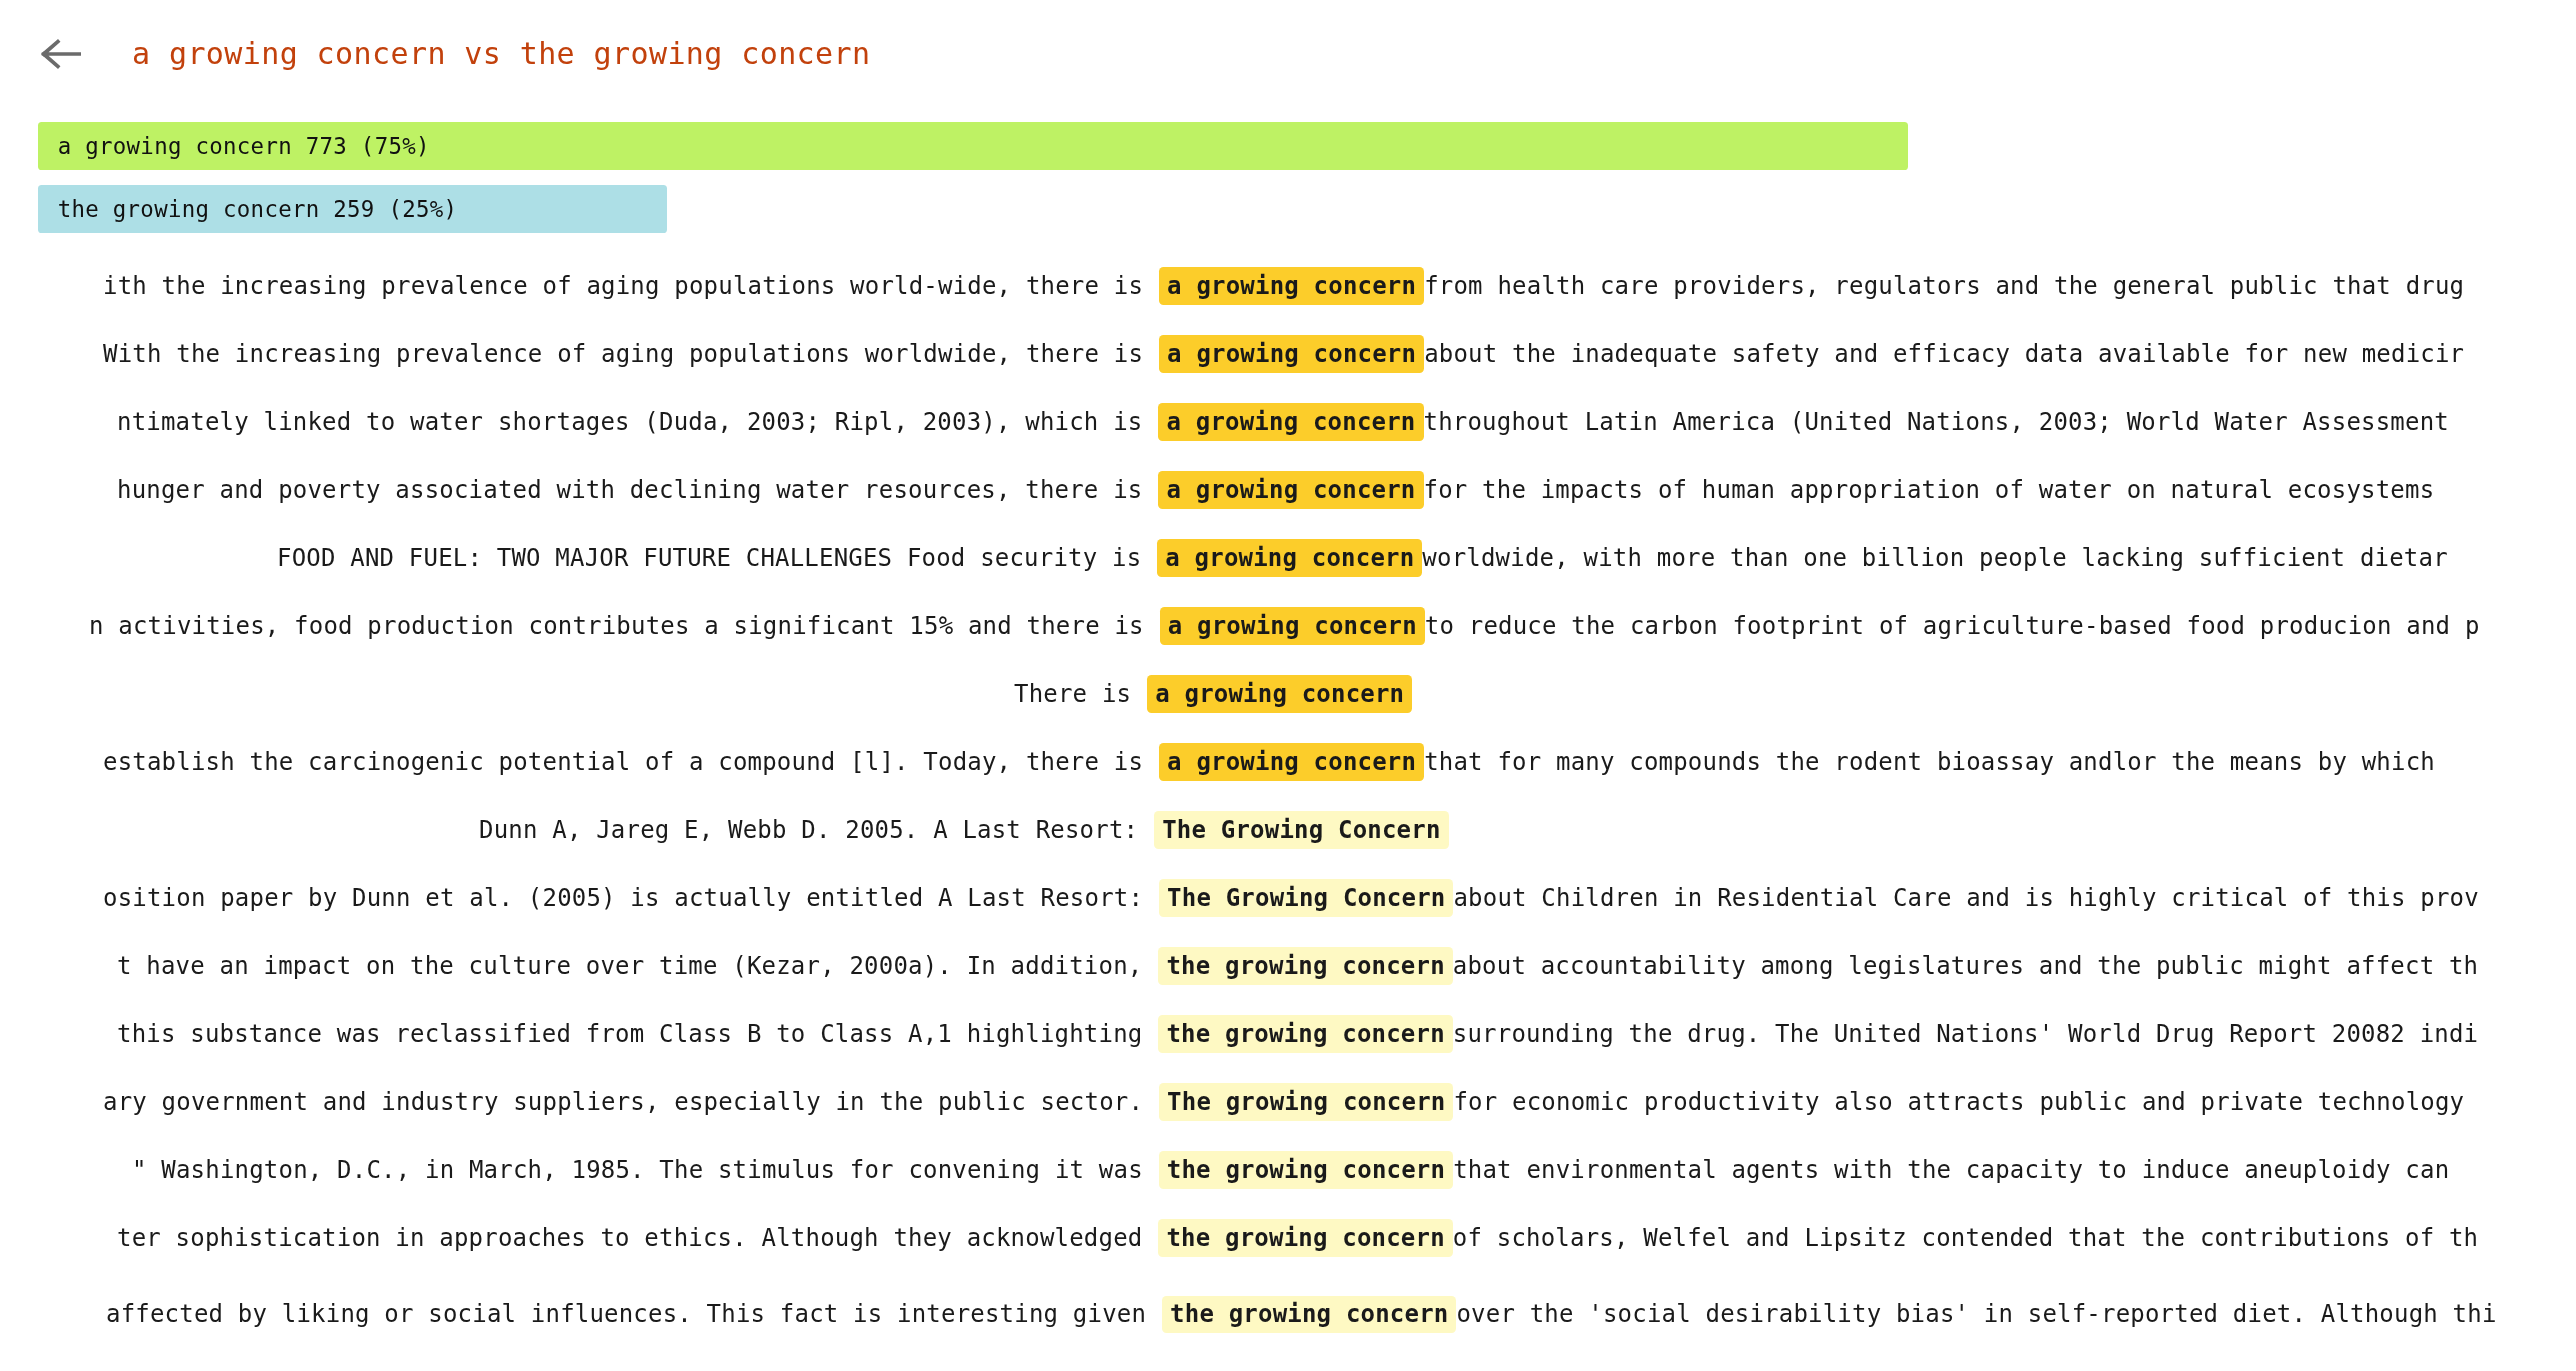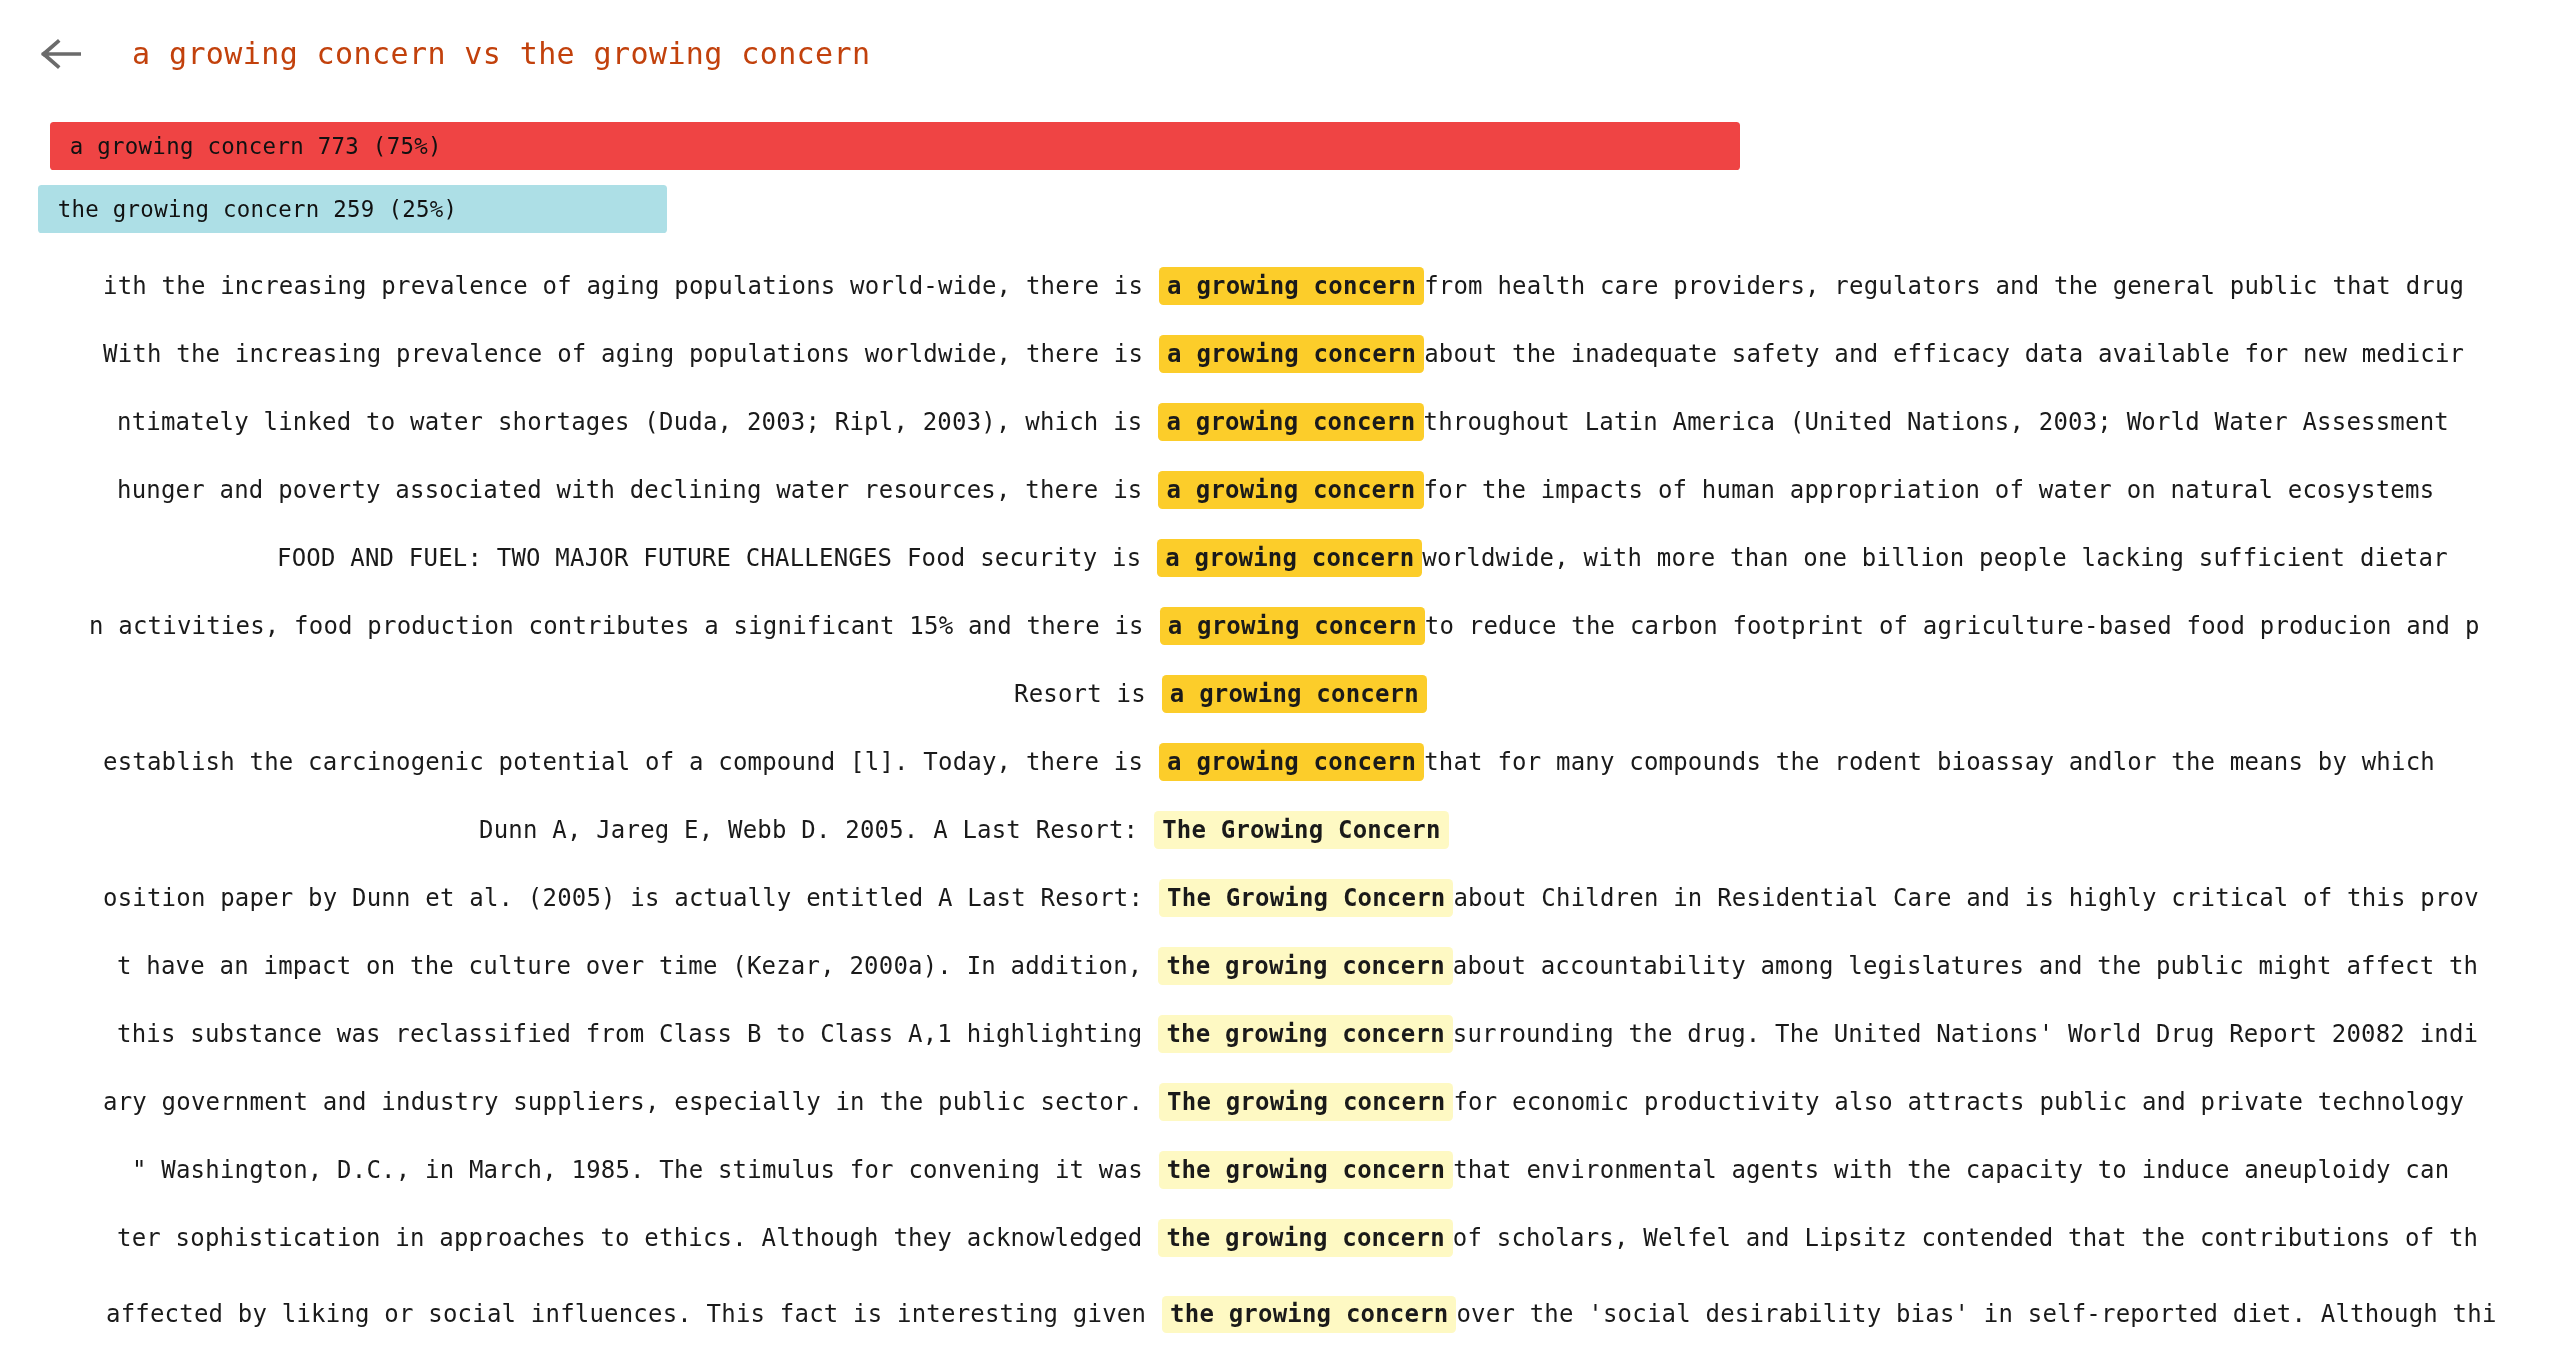--- a/index.html
+++ b/index.html
@@ -124,21 +124,21 @@
     <span>
       <svg width="41" height="32" viewBox="0 0 46 36" aria-hidden="true">
         <path d="M4 18 L20 4 M4 18 L20 32 M4 18 L44 18" stroke="#6b6b6b" stroke-width="4.2" fill="none" stroke-linecap="square" stroke-linejoin="miter"></path>
       </svg>
     </span>
   </div>
   <div class="page-title">a growing concern vs the growing concern</div>
 </div>
 
 <div class="bars">
-  <div class="bar-row bar-a" id="bar-0" style="width: 1690px; background: #ef4444; margin-left: 12px;">
+  <div class="bar-row bar-a" id="bar-0" style="width: 1870px; background: #bef264;">
     <span class="bar-label">a growing concern 773 (75%)</span>
   </div>
   <div class="bar-row bar-b" id="bar-1" style="width: 629px; background: rgb(173, 223, 230);">
     <span class="bar-label">the growing concern 259 (25%)</span>
   </div>
 </div>
 
 <div class="kwic" id="kwic-list">
     <div class="kwic-line">
       <div class="kwic-inner" style="left: 103px; transform: none;">
@@ -177,21 +177,21 @@
     </div>
     <div class="kwic-line">
       <div class="kwic-inner" style="left: 89px; transform: none;">
         <span class="ctx-left">n activities, food production contributes a significant 15% and there is </span>
         <span class="kw kw-a">a growing concern</span>
         <span class="ctx-right"> to reduce the carbon footprint of agriculture-based food producion and p</span>
       </div>
     </div>
     <div class="kwic-line">
       <div class="kwic-inner" style="left: 1014px; transform: none;">
-        <span class="ctx-left">Resort is </span>
+        <span class="ctx-left">There is </span>
         <span class="kw kw-a">a growing concern</span>
       </div>
     </div>
     <div class="kwic-line">
       <div class="kwic-inner" style="left: 103px; transform: none;">
         <span class="ctx-left">establish the carcinogenic potential of a compound [l]. Today, there is </span>
         <span class="kw kw-a">a growing concern</span>
         <span class="ctx-right"> that for many compounds the rodent bioassay andlor the means by which</span>
       </div>
     </div>

